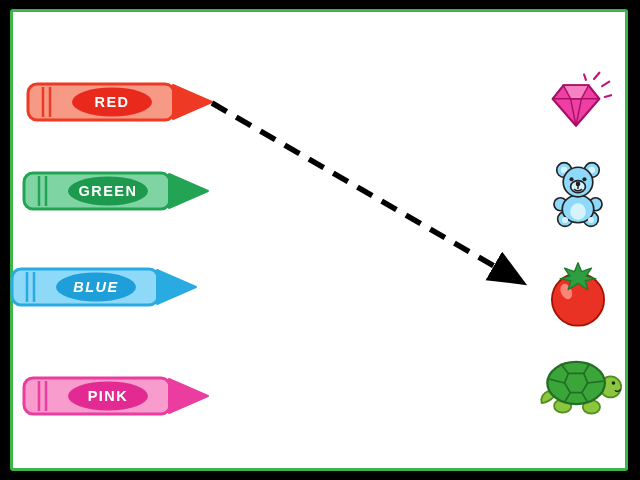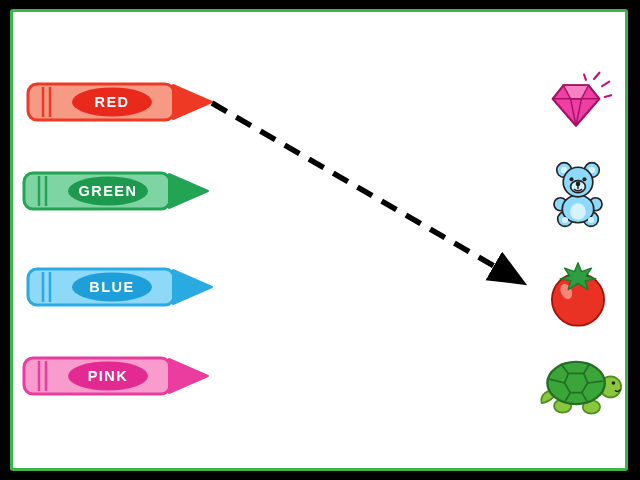--- a/index.html
+++ b/index.html
@@ -61,32 +61,32 @@
   <svg viewBox="0 0 190 48" width="190" height="48">
     <rect x="4" y="6" width="146" height="36" rx="9" stroke-width="3" fill="#7fd4a4" stroke="#23a455"></rect>
     <polygon points="149,7 149,41 188,24" stroke-width="2" stroke-linejoin="round" fill="#23a455" stroke="#23a455"></polygon>
     <line x1="19" y1="9" x2="19" y2="39" stroke-width="2.5" stroke="#23a455"></line>
     <line x1="26" y1="9" x2="26" y2="39" stroke-width="2.5" stroke="#23a455"></line>
     <ellipse cx="88" cy="24" rx="40" ry="14.5" fill="#1d9a4e"></ellipse>
     <text class="crayon-text" x="88" y="29" text-anchor="middle">GREEN</text>
   </svg>
 </div>
 
-<div class="crayon" style="left:24px; top:263px;">
+<div class="crayon" style="left:8px; top:263px;font-style:italic;">
   <svg viewBox="0 0 190 48" width="190" height="48">
     <rect x="4" y="6" width="146" height="36" rx="9" stroke-width="3" fill="#8ed8f8" stroke="#29abe2"></rect>
     <polygon points="149,7 149,41 188,24" stroke-width="2" stroke-linejoin="round" fill="#29abe2" stroke="#29abe2"></polygon>
     <line x1="19" y1="9" x2="19" y2="39" stroke-width="2.5" stroke="#29abe2"></line>
     <line x1="26" y1="9" x2="26" y2="39" stroke-width="2.5" stroke="#29abe2"></line>
     <ellipse cx="88" cy="24" rx="40" ry="14.5" fill="#1e9fd9"></ellipse>
     <text class="crayon-text" x="88" y="29" text-anchor="middle">BLUE</text>
   </svg>
 </div>
 
-<div class="crayon" style="left:20px; top:352px;text-align:right;">
+<div class="crayon" style="left:20px; top:372px;text-align:right;">
   <svg viewBox="0 0 190 48" width="190" height="48">
     <rect x="4" y="6" width="146" height="36" rx="9" stroke-width="3" fill="#f79ccd" stroke="#ea3d9f"></rect>
     <polygon points="149,7 149,41 188,24" stroke-width="2" stroke-linejoin="round" fill="#ea3d9f" stroke="#ea3d9f"></polygon>
     <line x1="19" y1="9" x2="19" y2="39" stroke-width="2.5" stroke="#ea3d9f"></line>
     <line x1="26" y1="9" x2="26" y2="39" stroke-width="2.5" stroke="#ea3d9f"></line>
     <ellipse cx="88" cy="24" rx="40" ry="14.5" fill="#e32a92"></ellipse>
     <text class="crayon-text" x="88" y="29" text-anchor="middle">PINK</text>
   </svg>
 </div>
 

